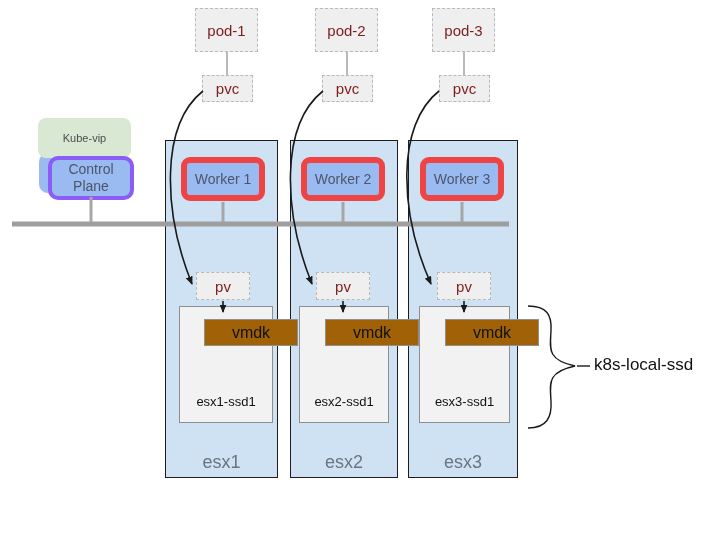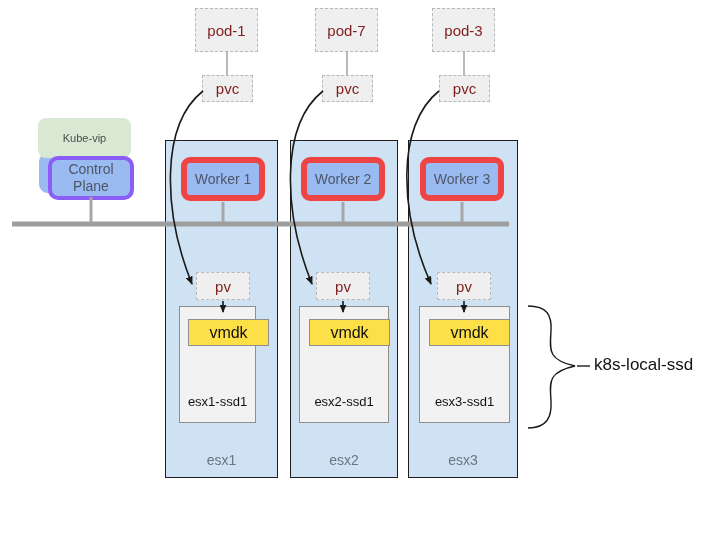--- a/index.html
+++ b/index.html
@@ -22,30 +22,30 @@
   .ghost{position:absolute;background:#efefef;border:1px dashed #b9b9b9;box-sizing:border-box;display:flex;align-items:center;justify-content:center;color:#7f1d1d;}
   .pod{top:8px;width:63px;height:44px;font-size:15px;}
   .pod-1{left:195px;} .pod-2{left:315px;} .pod-3{left:432px;}
   .pvc{top:75px;width:51px;height:27px;font-size:15px;}
   .pvc-1{left:202px;} .pvc-2{left:322px;} .pvc-3{left:439px;}
   .pv{top:272px;width:54px;height:28px;font-size:15px;}
   .pv-1{left:196px;} .pv-2{left:316px;} .pv-3{left:437px;}
 
   
   .ds{position:absolute;top:306px;height:117px;background:#f2f2f2;border:1px solid #8f8f8f;box-sizing:border-box;display:flex;align-items:flex-end;justify-content:center;padding-bottom:13px;font-size:13px;color:#111;}
-  .ds-1{left:179px;width:77px;}
+  .ds-1{left:179px;width:94px;}
   .ds-2{left:299px;width:90px;}
   .ds-3{left:419px;width:91px;}
 
   
-  .vmdk{position:absolute;top:319px;width:81px;height:27px;background:#fde047;border:1px solid #8f8f8f;box-sizing:border-box;display:flex;align-items:center;justify-content:center;font-size:16px;color:#111;}
+  .vmdk{position:absolute;top:319px;width:94px;height:27px;background:#a16207;border:1px solid #8f8f8f;box-sizing:border-box;display:flex;align-items:center;justify-content:center;font-size:16px;color:#111;margin-left:16px;}
   .vm-1{left:188px;} .vm-2{left:309px;} .vm-3{left:429px;}
 
   
-  .host-label{position:absolute;top:452px;font-size:14px;color:#6a7580;text-align:center;}
+  .host-label{position:absolute;top:452px;font-size:18px;color:#6a7580;text-align:center;}
   .hl-1{left:165px;width:113px;}
   .hl-2{left:290px;width:108px;}
   .hl-3{left:408px;width:110px;}
 
   
   .cp-back{position:absolute;left:38px;top:152px;width:85px;height:42px;background:#9abaf2;border:1px solid #ffffff;border-radius:10px;box-sizing:border-box;}
   .kube-vip{position:absolute;left:38px;top:118px;width:93px;height:40px;background:#d8e8d3;border-radius:8px;display:flex;align-items:center;justify-content:center;font-size:11px;color:#4d4d4d;}
   .cp-front{position:absolute;left:48px;top:156px;width:86px;height:44px;background:#9abaf2;border:4px solid #8b5cf6;border-radius:10px;box-sizing:border-box;display:flex;align-items:center;justify-content:center;text-align:center;font-size:14px;line-height:1.25;color:#4d5666;}
 
   
@@ -65,21 +65,21 @@
 
   <div class="cp-back"></div>
   <div class="kube-vip">Kube-vip</div>
   <div class="cp-front">Control Plane</div>
 
   <div class="worker wk-1">Worker 1</div>
   <div class="worker wk-2">Worker 2</div>
   <div class="worker wk-3">Worker 3</div>
 
   <div class="ghost pod pod-1">pod-1</div>
-  <div class="ghost pod pod-2">pod-7</div>
+  <div class="ghost pod pod-2">pod-2</div>
   <div class="ghost pod pod-3">pod-3</div>
 
   <div class="ghost pvc pvc-1">pvc</div>
   <div class="ghost pvc pvc-2">pvc</div>
   <div class="ghost pvc pvc-3">pvc</div>
 
   <div class="ghost pv pv-1">pv</div>
   <div class="ghost pv pv-2">pv</div>
   <div class="ghost pv pv-3">pv</div>
 

